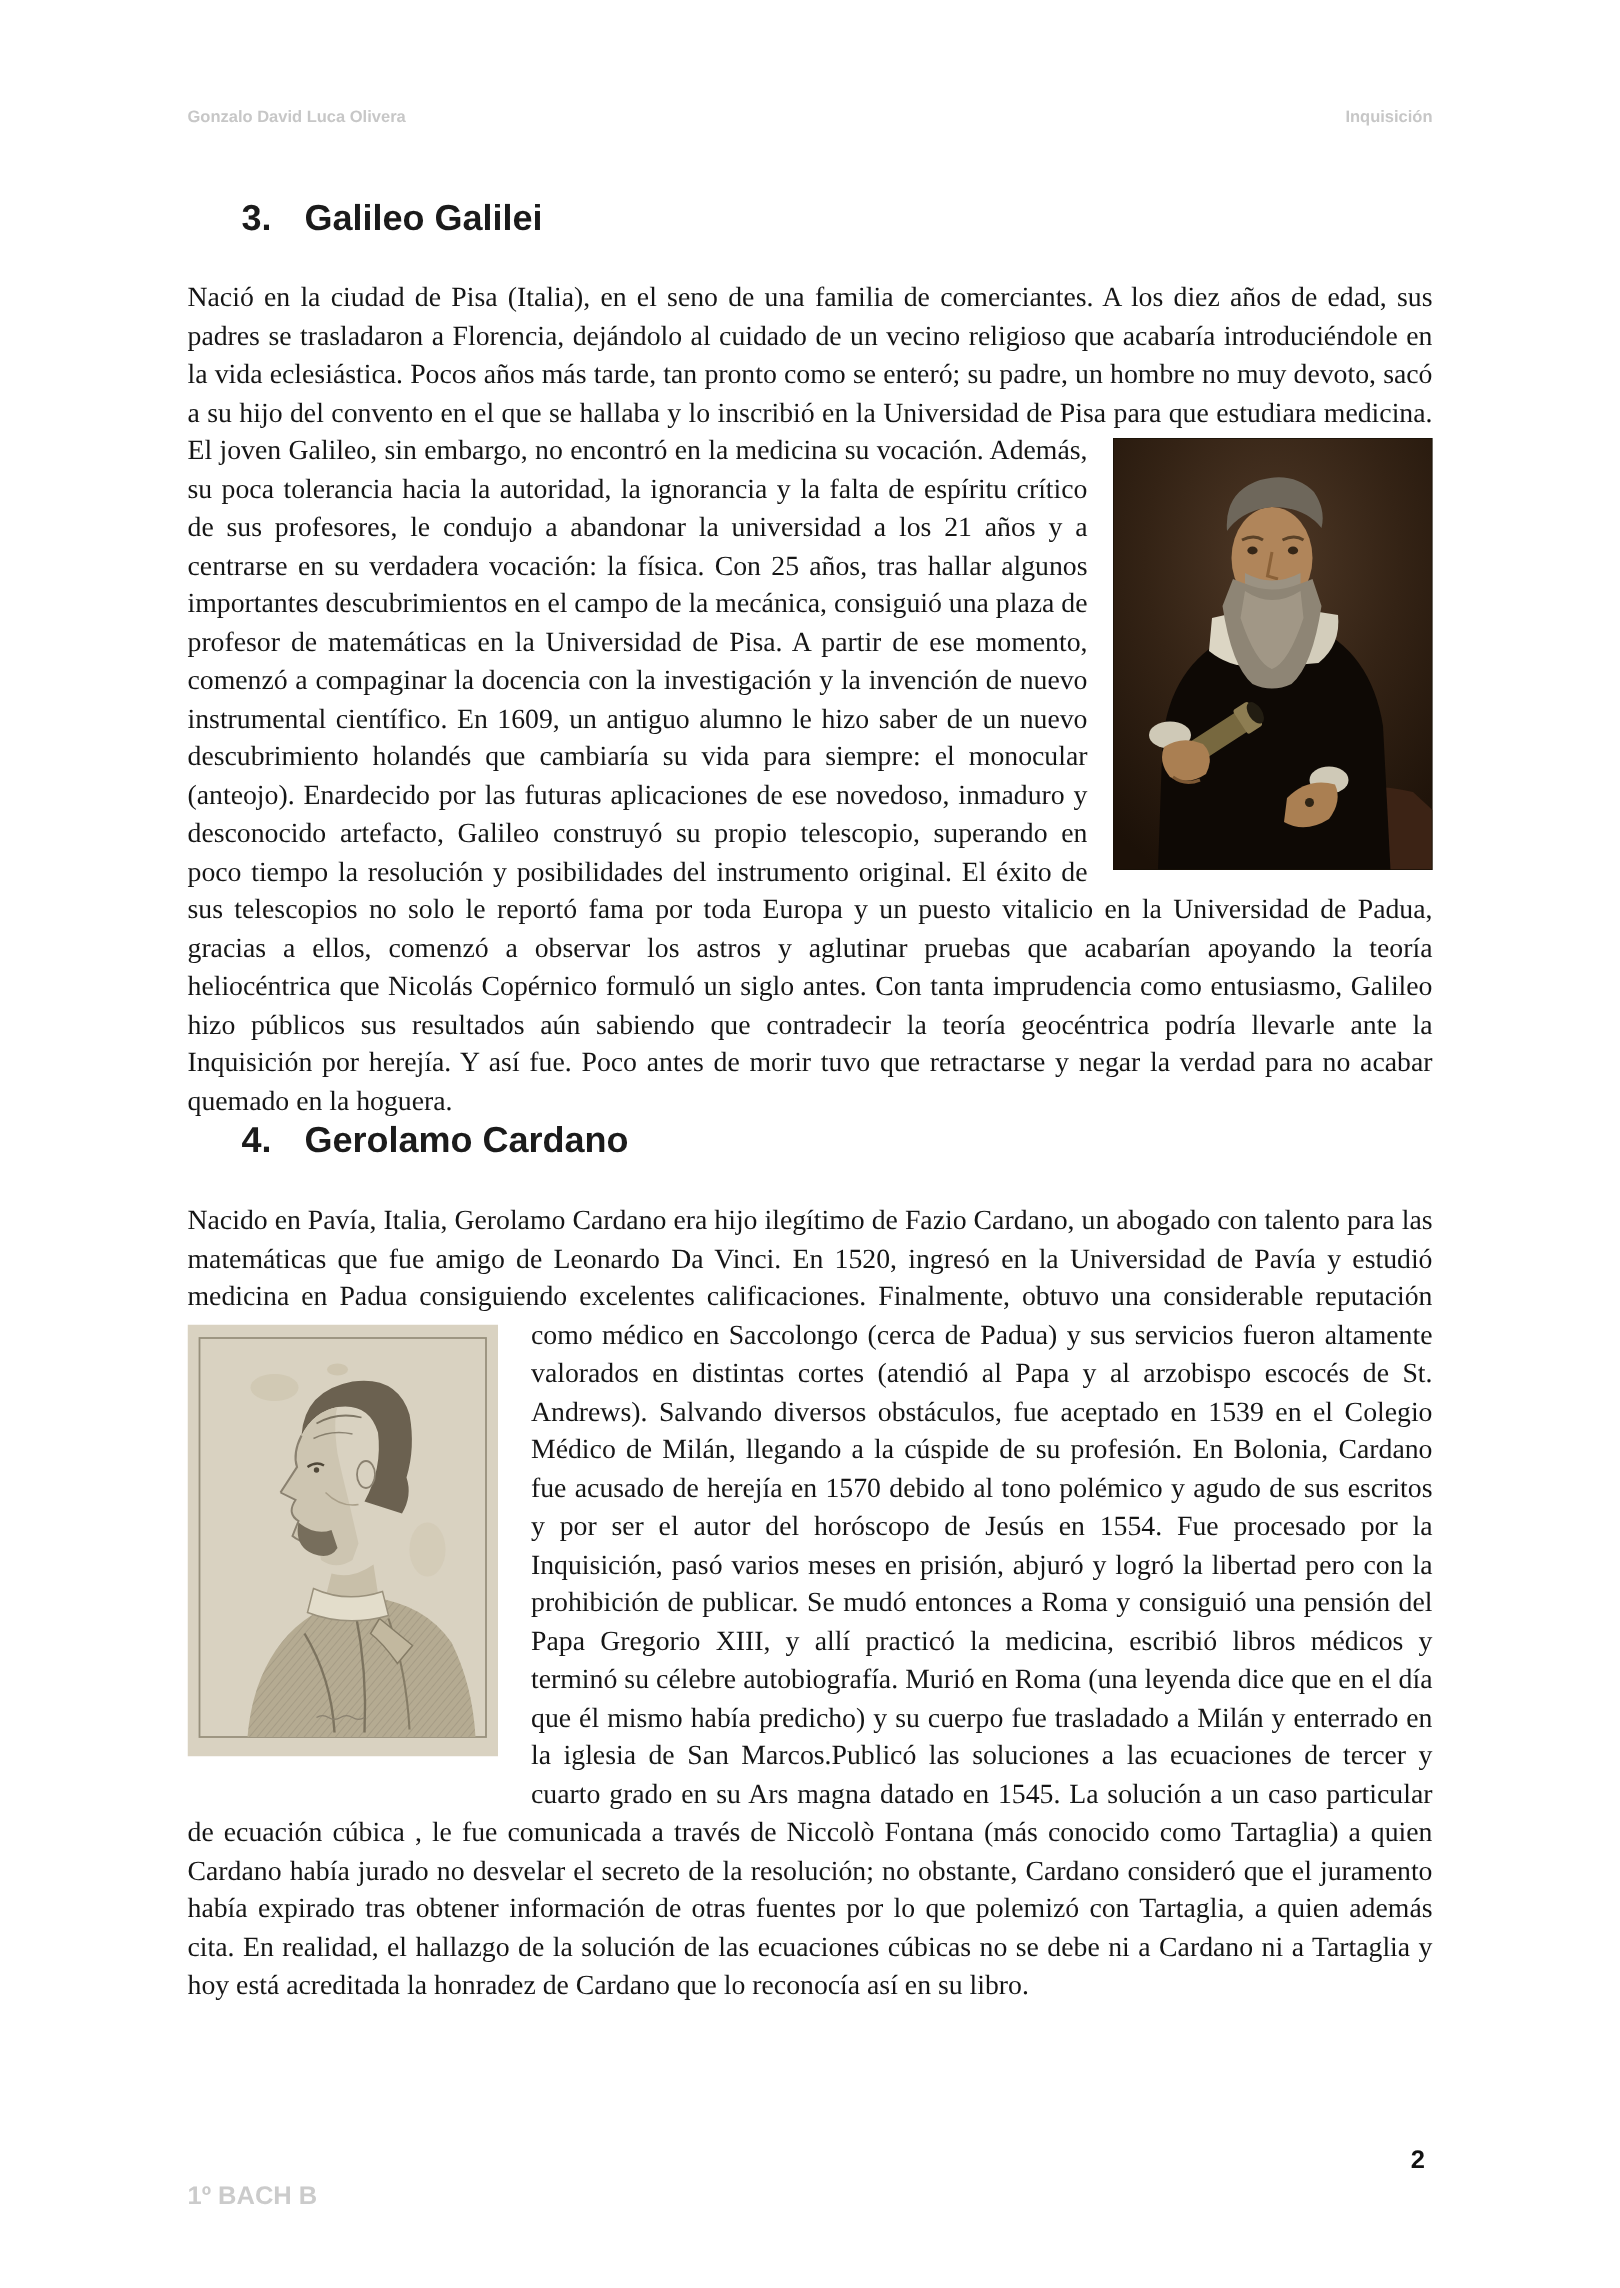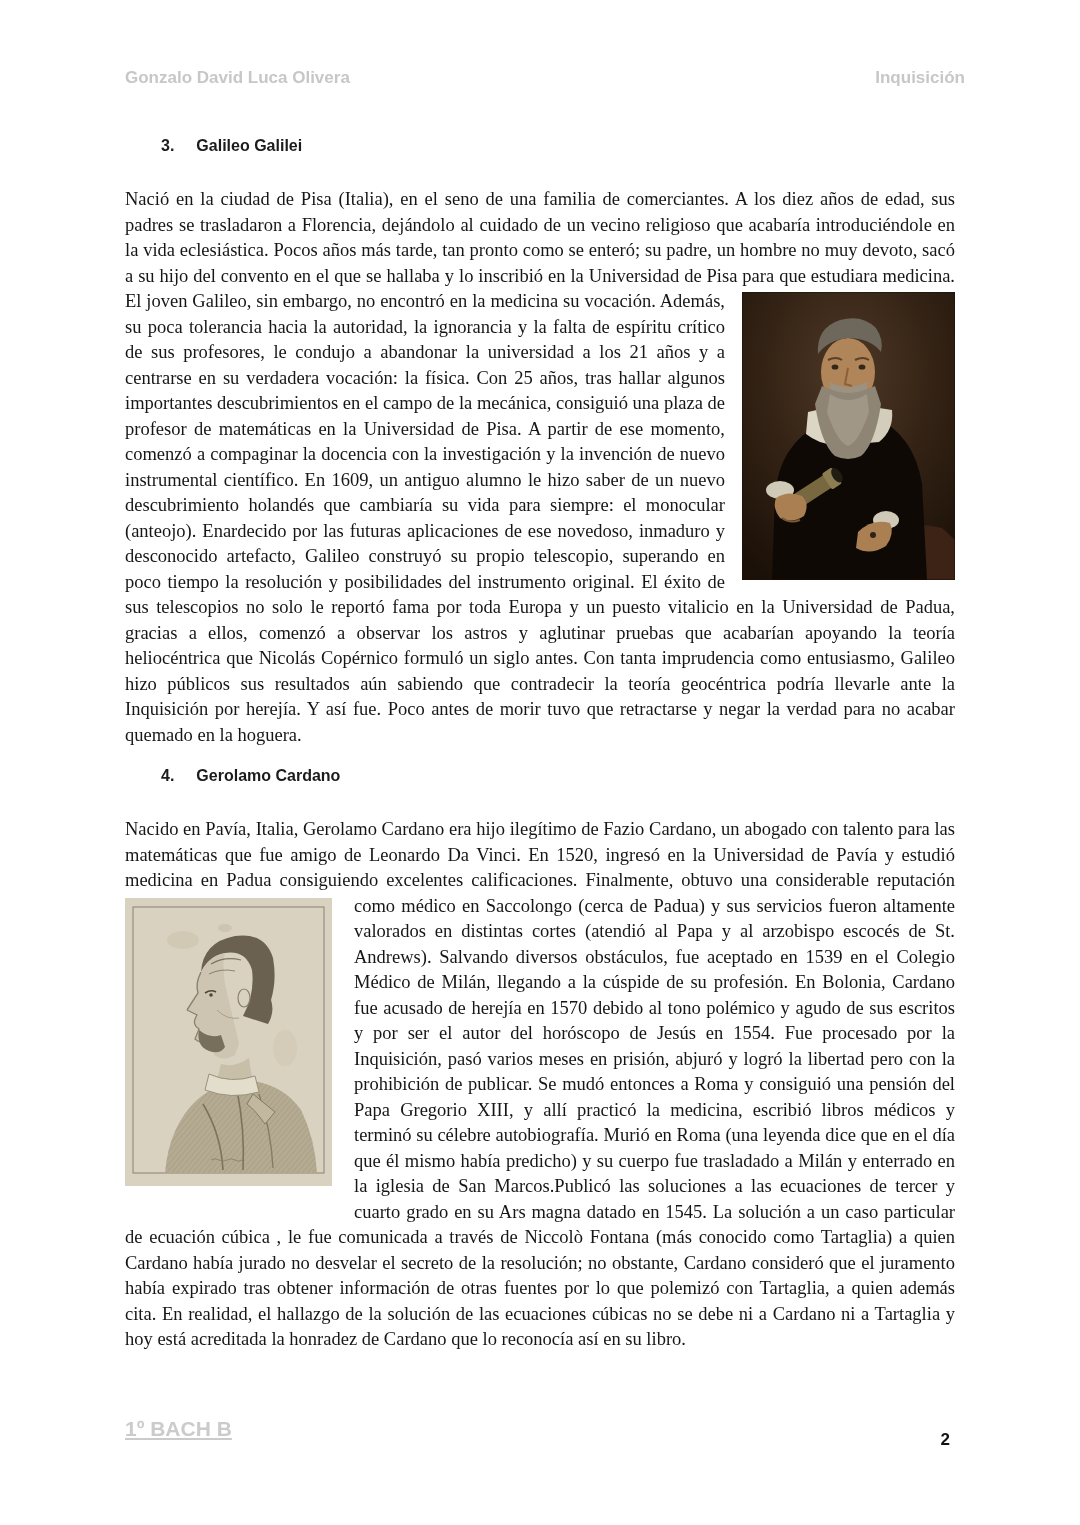--- a/index.html
+++ b/index.html
@@ -4,59 +4,59 @@
 <style>
   html,body { margin:0; padding:0; background:#ffffff; }
   .page {
     position:relative;
     width:1080px; height:1525px;
     background:#ffffff;
     overflow:hidden;
     font-family:"Liberation Serif", serif;
   }
   .header {
-    position:absolute; top:68px; left:125px; right:115px;
+    position:absolute; top:68px; left:125px; right:125px;
     display:flex; justify-content:space-between;
     font-family:"Liberation Sans", sans-serif;
-    font-weight:bold; font-size:17px; line-height:20px;
+    font-weight:bold; font-size:11px; line-height:20px;
     color:#c7c7c7;
   }
   .content {
     position:absolute; left:125px; top:0; width:830px;
   }
   h2.section-heading {
     margin:0;
     font-family:"Liberation Sans", sans-serif;
-    font-weight:bold; font-size:16px; line-height:26px;
+    font-weight:bold; font-size:24px; line-height:26px;
     color:#1b1b1b;
   }
   h2.first  { margin-top:133px; }
-  h2.second { margin-top:15px; }
+  h2.second { }
   .heading-number { display:inline-block; margin-left:36px; }
   .heading-title  { display:inline-block; margin-left:22px; }
   p.body-text {
     margin:28px 0 0 0;
     font-size:18.5px; line-height:25.5px;
     text-align:justify;
     color:#161616;
     hyphens:none; -webkit-hyphens:none;
   }
   .portrait-right {
     float:right; width:213px; height:288px;
     margin:3px 0 10px 17px;
   }
   .portrait-left {
     float:left; width:207px; height:288px;
     margin:4px 22px 30px 0;
   }
   .portrait-right svg, .portrait-left svg { display:block; }
   .footer-course {
-    position:absolute; left:125px; top:1417px;
+    position:absolute; left:125px; top:1454px;
     font-family:"Liberation Sans", sans-serif;
-    font-weight:bold; font-size:21px; color:#cbcbcb;text-decoration:underline;
+    font-weight:bold; font-size:17px; color:#cbcbcb;
   }
   .footer-page {
     position:absolute; right:130px; top:1430px;
     font-family:"Liberation Sans", sans-serif;
     font-weight:bold; font-size:17px; color:#121212;
   }
 </style>
 </head>
 <body>
 

